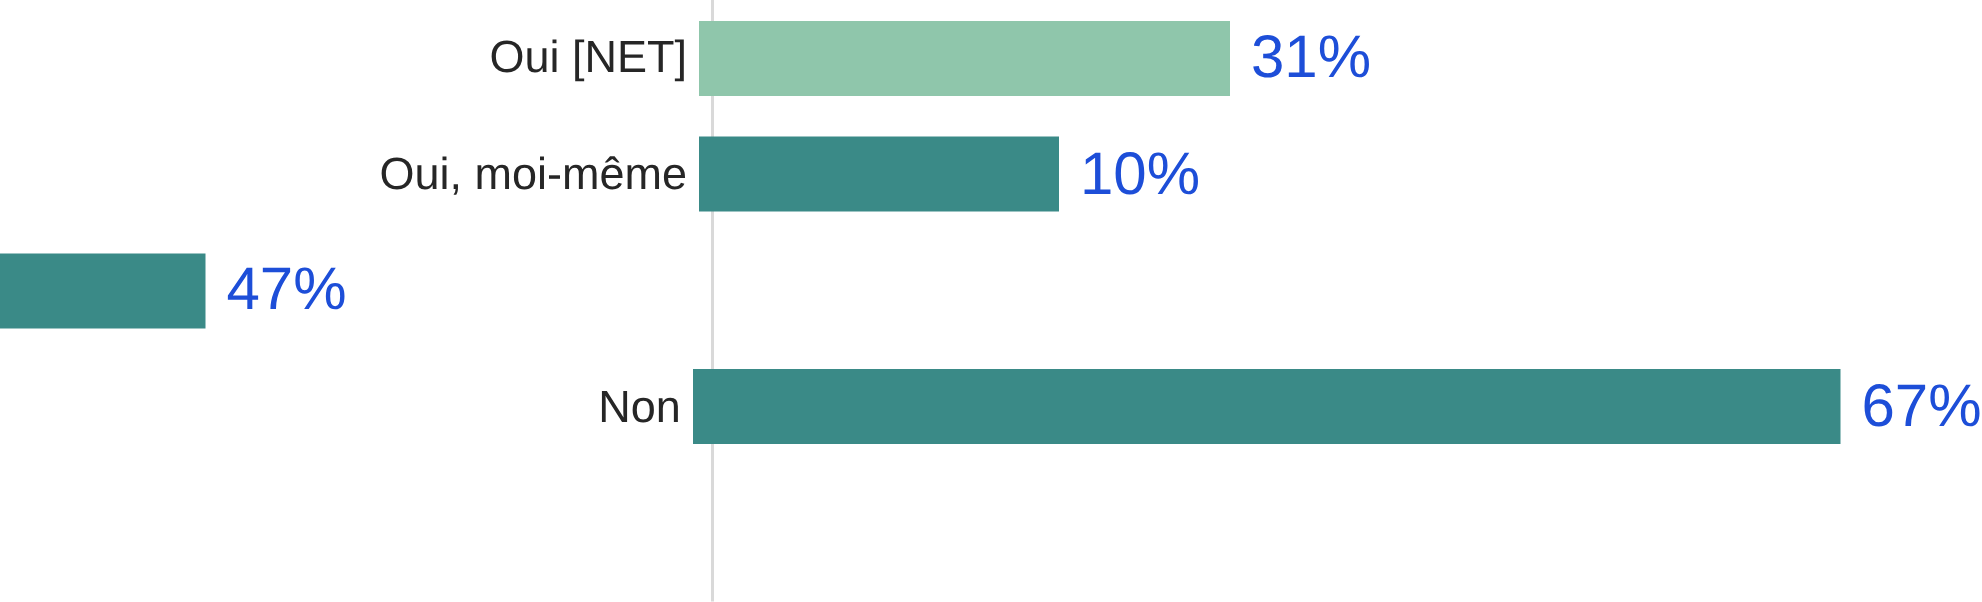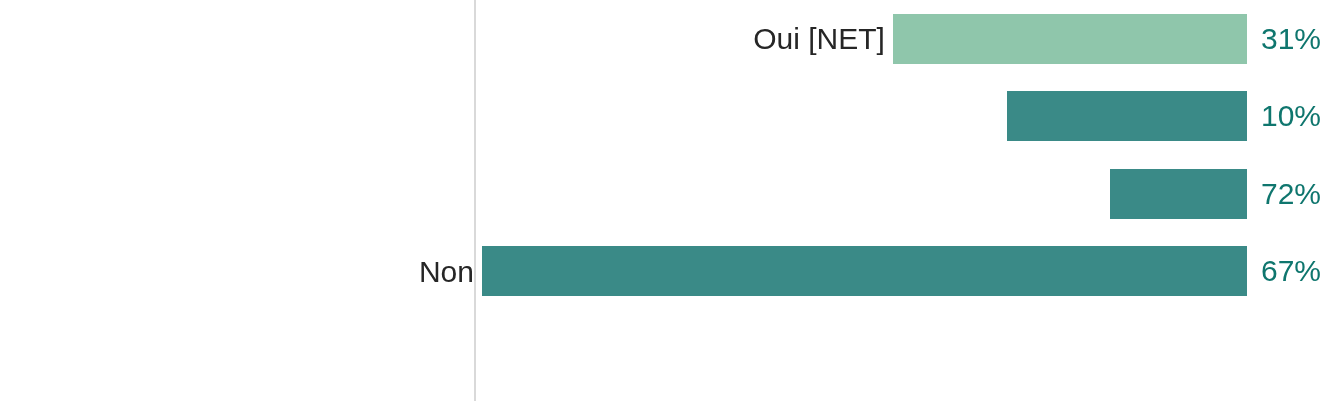--- a/index.html
+++ b/index.html
@@ -28,21 +28,20 @@
     background: #d9d9d9;
   }
   .rows {
     position: absolute;
     left: 0;
     top: 0;
     width: 1321px;
     height: 310px;
     display: flex;
     flex-direction: column;
-    align-items: flex-end;
   }
   .row {
     flex: 1 1 0;
     display: flex;
     align-items: center;
     position: relative;
   }
   .cat-label {
     width: 466px;
     padding-right: 8px;
@@ -61,52 +60,53 @@
     align-items: center;
   }
   .bar {
     height: 50px;
     background: #3a8a87;
   }
   .bar.net {
     background: #8fc6ab;
   }
   .val-label {
-    font-size: 30px;
-    color: #0f766e;
+    font-size: 40px;
+    color: #1d4ed8;
     margin-left: 14px;
     white-space: nowrap;
   }
 </style>
 </head>
 <body>
 
 <div id="chart">
   <div class="axis-line" style="background: rgb(217, 217, 217);"></div>
   <div class="rows">
 
     <div class="row">
       <div class="cat-label">Oui [NET]</div>
       <div class="bar-area">
         <div class="bar net" style="width: 354px; background: rgb(143, 198, 171);"></div>
         <div class="val-label">31%</div>
       </div>
     </div>
 
     <div class="row">
+      <div class="cat-label">Oui, moi-même</div>
       <div class="bar-area">
         <div class="bar" style="width: 240px; background: rgb(58, 138, 135);"></div>
         <div class="val-label">10%</div>
       </div>
     </div>
 
     <div class="row">
       <div class="bar-area">
         <div class="bar" style="width: 137px; background: rgb(58, 138, 135);"></div>
-        <div class="val-label">72%</div>
+        <div class="val-label">47%</div>
       </div>
     </div>
 
     <div class="row">
       <div class="cat-label">Non</div>
       <div class="bar-area">
         <div class="bar" style="width: 765px; background: rgb(58, 138, 135);"></div>
         <div class="val-label">67%</div>
       </div>
     </div>

